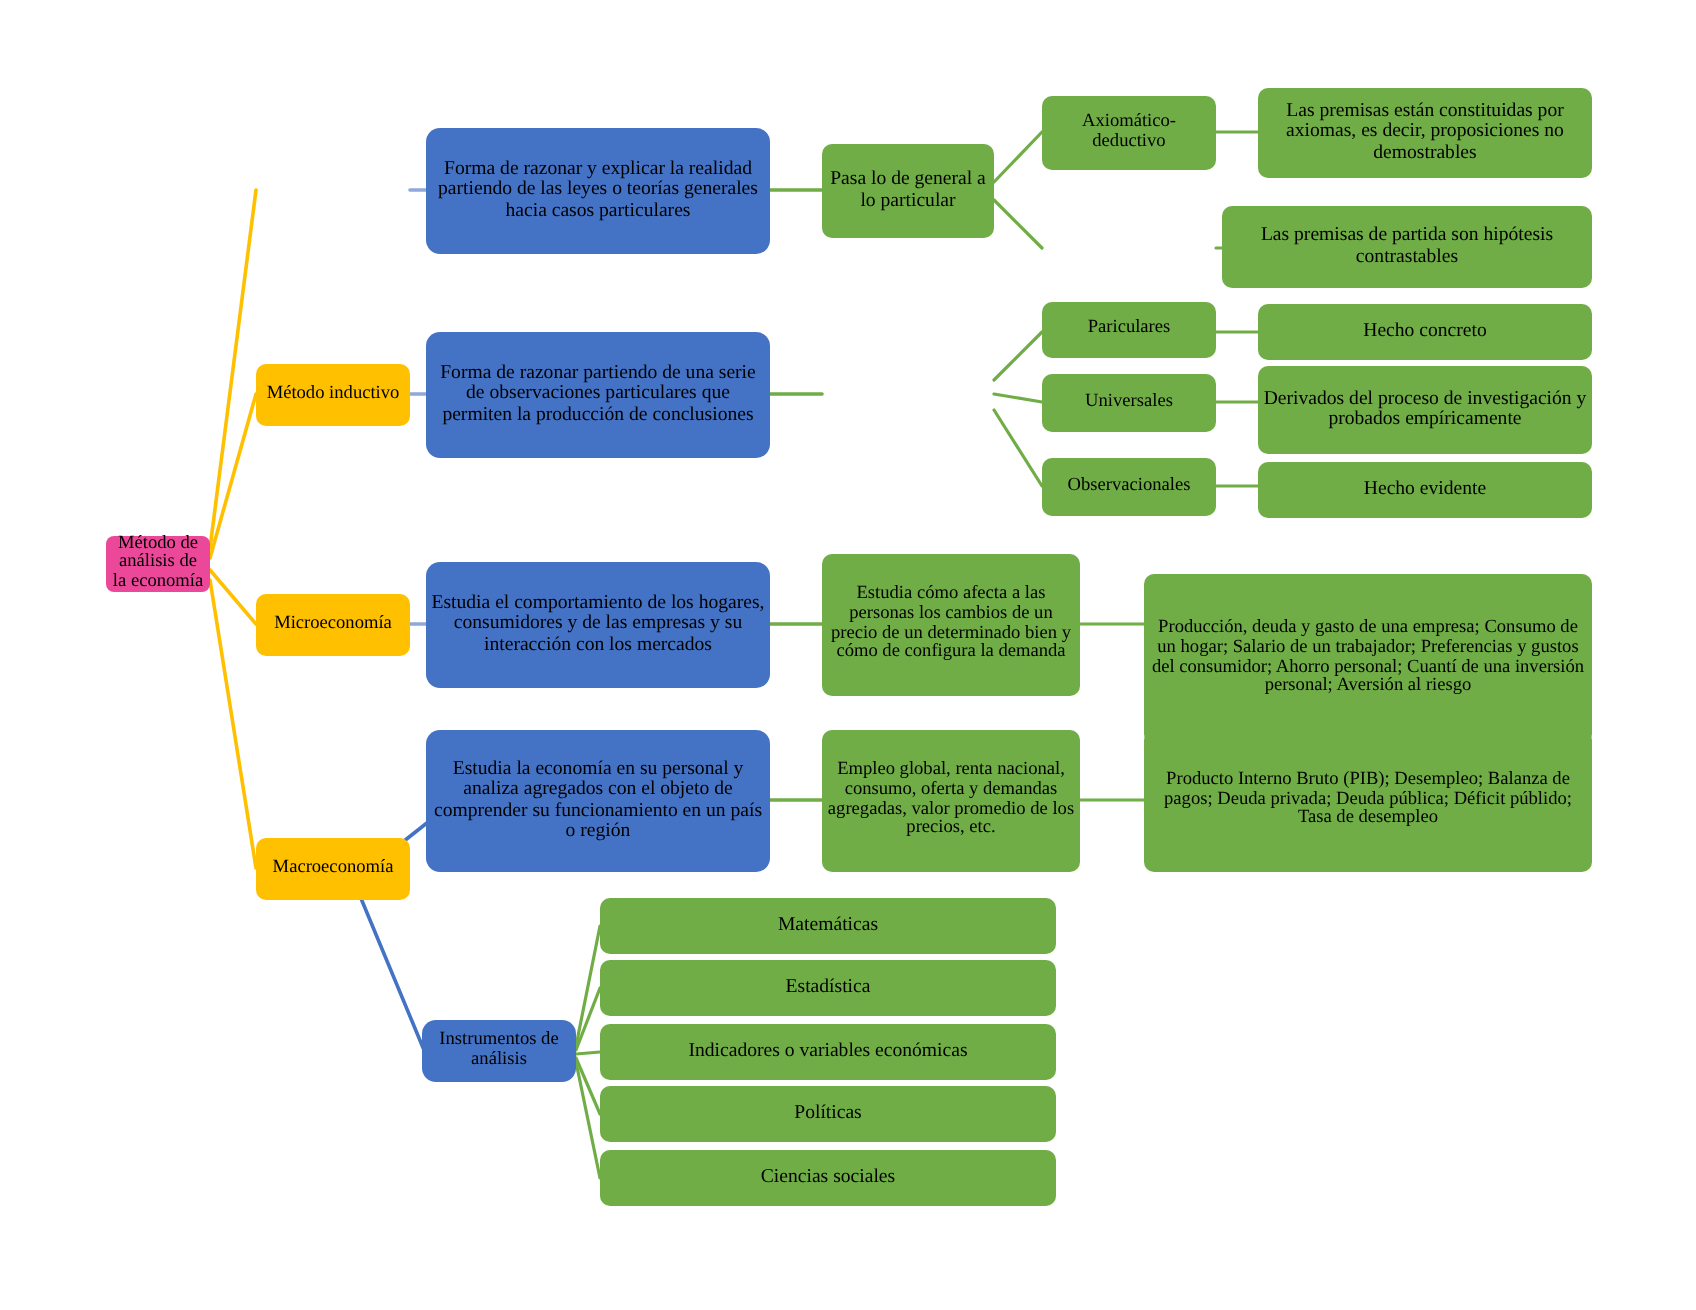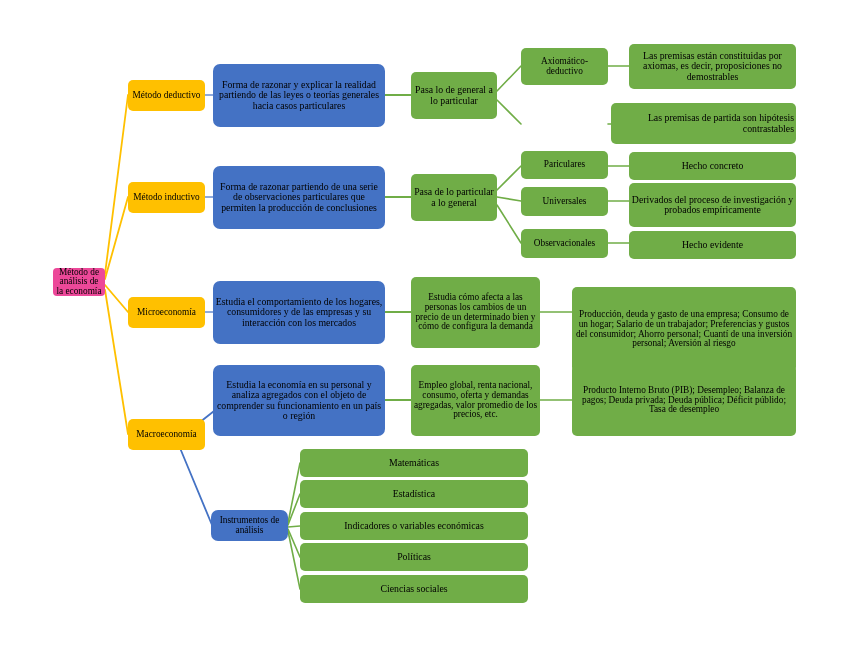--- a/index.html
+++ b/index.html
@@ -118,23 +118,20 @@
       <path d="M288 527 L300 526"></path>
       <path d="M288 529 L300 557"></path>
       <path d="M288 531 L300 589"></path>
     </g>
   </svg>
 
   <div class="node n-root fs9" style="left:53px; top:268px; width:52px; height:28px;">
     <span>Método de análisis de la economía</span>
   </div>
 
-  <div class="node n-yellow fs9" style="left:128px; top:80px; width:77px; height:31px;">
-    <span>Método deductivo</span>
-  </div>
   <div class="node n-yellow fs9" style="left:128px; top:182px; width:77px; height:31px;">
     <span>Método inductivo</span>
   </div>
   <div class="node n-yellow fs9" style="left:128px; top:297px; width:77px; height:31px;">
     <span>Microeconomía</span>
   </div>
   <div class="node n-yellow fs9" style="left:128px; top:419px; width:77px; height:31px;">
     <span>Macroeconomía</span>
   </div>
 
@@ -147,23 +144,20 @@
   <div class="node n-blue fs95" style="left:213px; top:281px; width:172px; height:63px;">
     <span>Estudia el comportamiento de los hogares, consumidores y de las empresas y su interacción con los mercados</span>
   </div>
   <div class="node n-blue fs95" style="left:213px; top:365px; width:172px; height:71px;">
     <span>Estudia la economía en su personal y analiza agregados con el objeto de comprender su funcionamiento en un país o región</span>
   </div>
 
   <div class="node n-green fs95" style="left:411px; top:72px; width:86px; height:47px;">
     <span>Pasa lo de general a lo particular</span>
   </div>
-  <div class="node n-green fs95" style="left:411px; top:174px; width:86px; height:47px;">
-    <span>Pasa de lo particular a lo general</span>
-  </div>
   <div class="node n-green fs9" style="left:411px; top:277px; width:129px; height:71px;">
     <span>Estudia cómo afecta a las personas los cambios de un precio de un determinado bien y cómo de configura la demanda</span>
   </div>
   <div class="node n-green fs9" style="left:411px; top:365px; width:129px; height:71px;">
     <span>Empleo global, renta nacional, consumo, oferta y demandas agregadas, valor promedio de los precios, etc.</span>
   </div>
 
   <div class="node n-green fs9" style="left:521px; top:48px; width:87px; height:37px;">
     <span>Axiomático-deductivo</span>
   </div>
@@ -174,21 +168,21 @@
   <div class="node n-green fs9" style="left:521px; top:187px; width:87px; height:29px;">
     <span>Universales</span>
   </div>
   <div class="node n-green fs9" style="left:521px; top:229px; width:87px; height:29px;">
     <span>Observacionales</span>
   </div>
 
   <div class="node n-green fs95" style="left:629px; top:44px; width:167px; height:45px;">
     <span>Las premisas están constituidas por axiomas, es decir, proposiciones no demostrables</span>
   </div>
-  <div class="node n-green fs95" style="left:611px; top:103px; width:185px; height:41px;text-align:right;">
+  <div class="node n-green fs95" style="left:611px; top:103px; width:185px; height:41px;">
     <span>Las premisas de partida son hipótesis contrastables</span>
   </div>
   <div class="node n-green fs95" style="left:629px; top:152px; width:167px; height:28px;">
     <span>Hecho concreto</span>
   </div>
   <div class="node n-green fs95" style="left:629px; top:183px; width:167px; height:44px;">
     <span>Derivados del proceso de investigación y probados empíricamente</span>
   </div>
   <div class="node n-green fs95" style="left:629px; top:231px; width:167px; height:28px;">
     <span>Hecho evidente</span>

